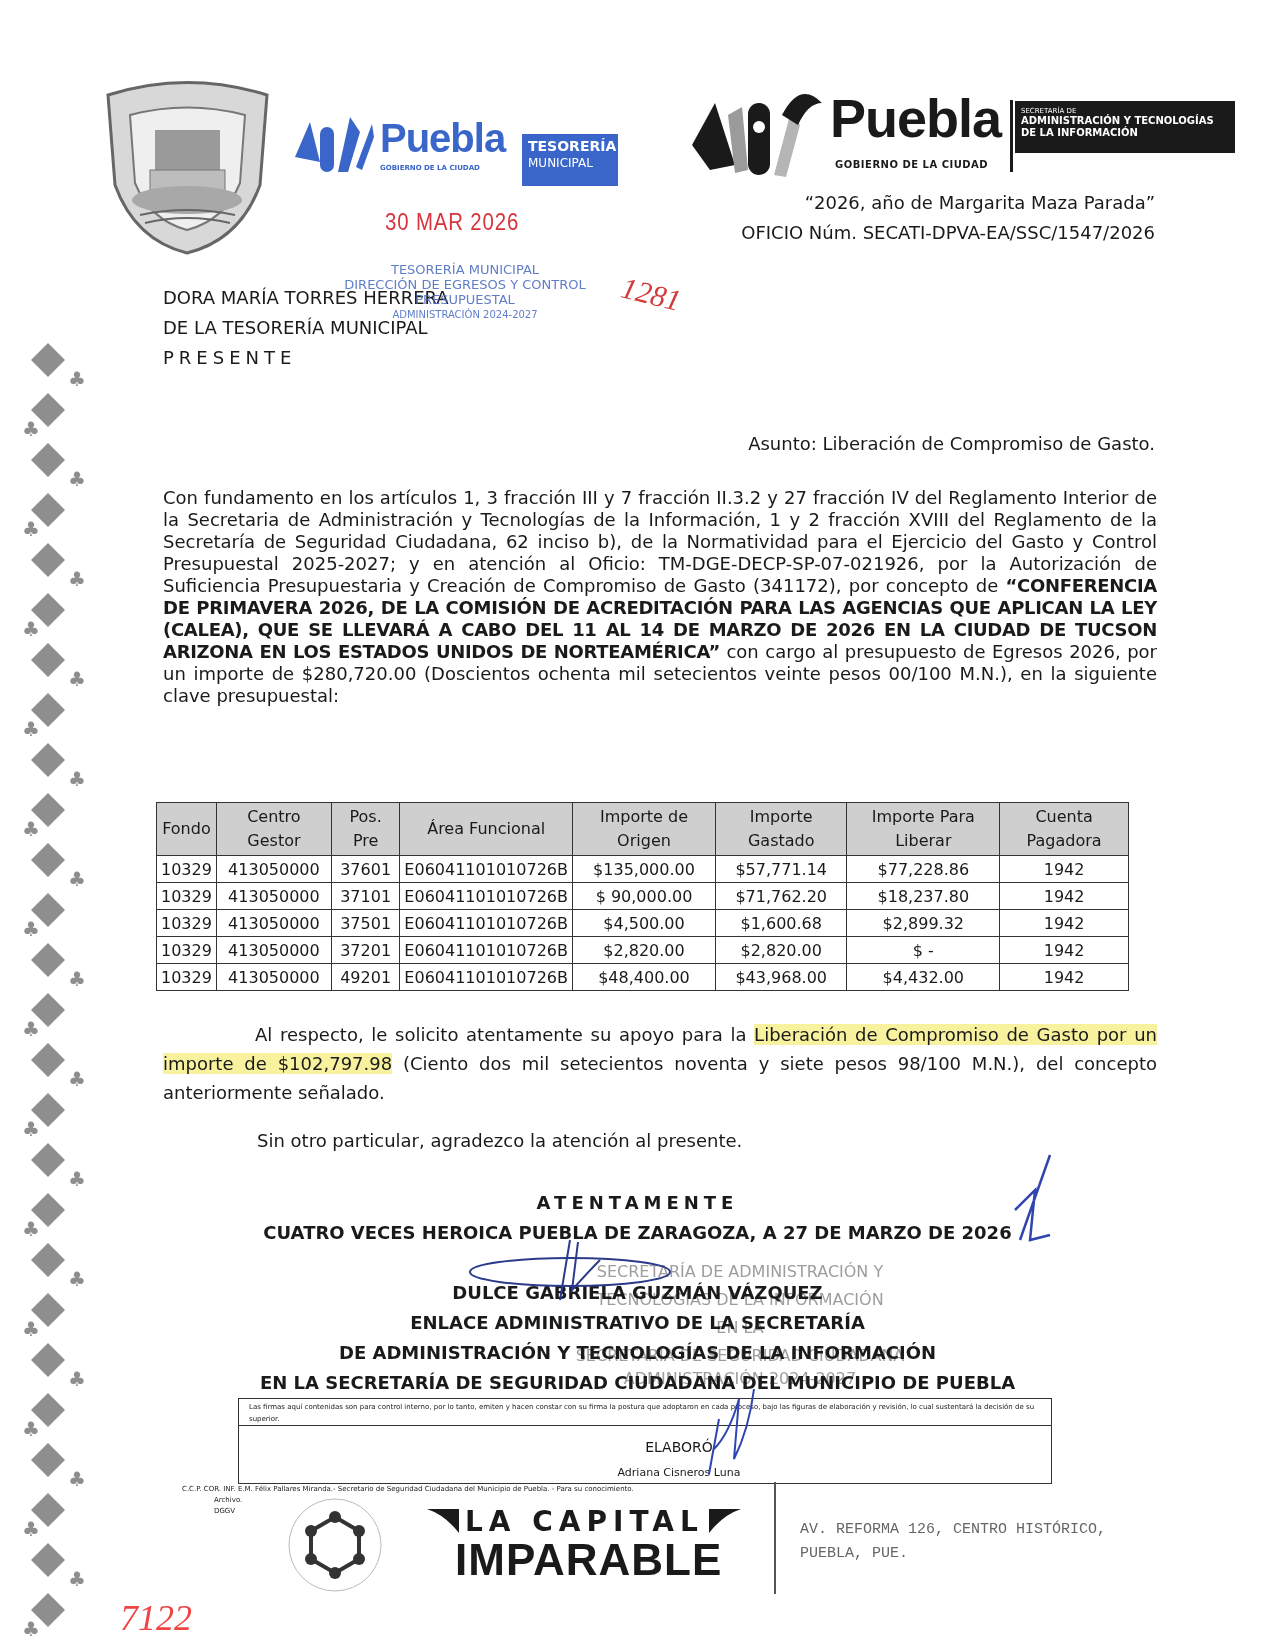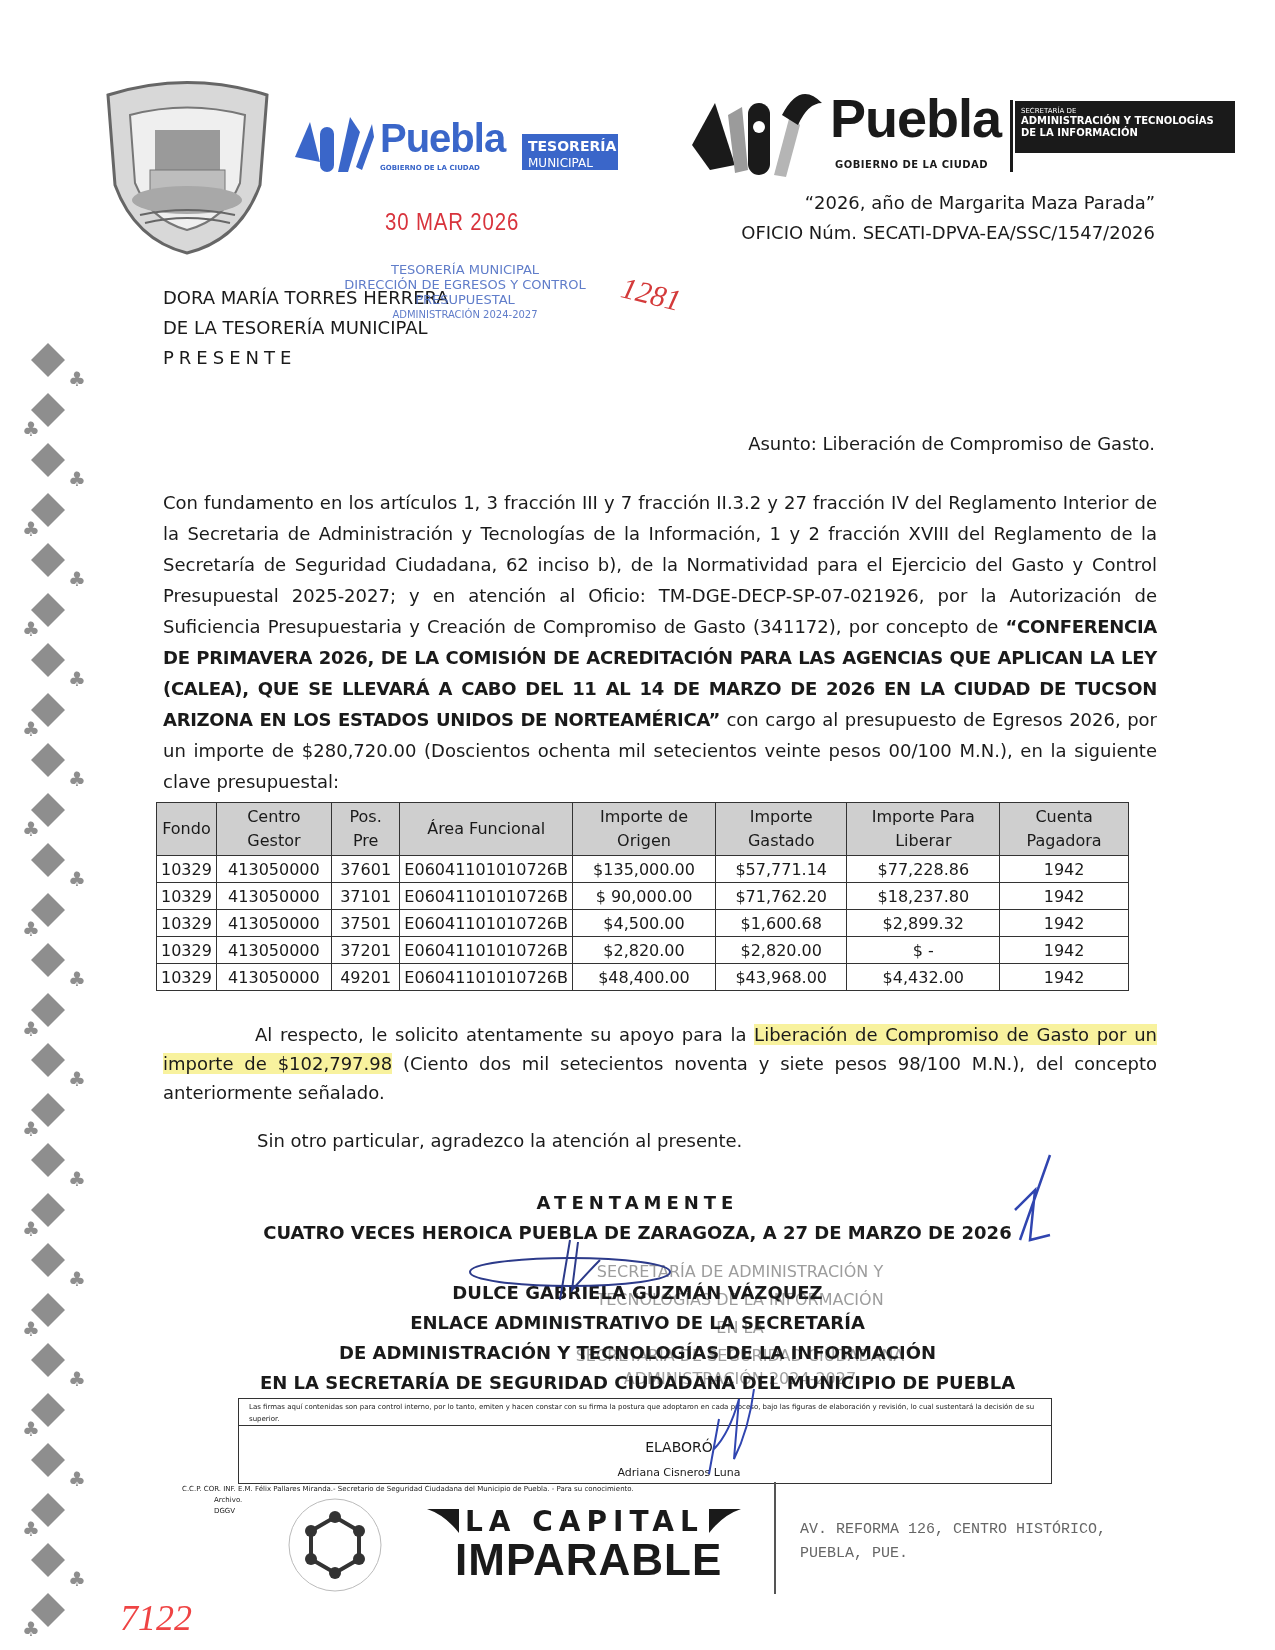--- a/index.html
+++ b/index.html
@@ -10,21 +10,21 @@
   
   .border-strip { left: 22px; top: 340px; width: 70px; height: 1310px; overflow: hidden; }
   .border-strip .motif { position: absolute; width: 24px; height: 24px; background: #8e8e8e; transform: rotate(45deg); }
   .border-strip .leaf { position: absolute; width: 16px; height: 18px; color: #8e8e8e; font-size: 20px; line-height: 18px; }
 
   
   .seal { left: 100px; top: 75px; width: 175px; height: 180px; }
   .treasury-logo { left: 290px; top: 112px; width: 330px; height: 70px; color: #2a56b5; }
   .treasury-logo .word { position: absolute; left: 90px; top: 4px; font-size: 40px; font-weight: bold; font-family: "Liberation Sans", sans-serif; color: #3a66c9; letter-spacing: -1px; }
   .treasury-logo .sub { position: absolute; left: 90px; top: 52px; font-size: 7px; font-weight: bold; color: #3a66c9; }
-  .treasury-logo .box { position: absolute; left: 232px; top: 22px; width: 96px; height: 36px; background: #3a66c9; color: #fff; }
+  .treasury-logo .box { position: absolute; left: 232px; top: 22px; width: 96px; height: 52px; background: #3a66c9; color: #fff; }
   .treasury-logo .box .t1 { position: absolute; left: 6px; top: 4px; font-size: 14px; font-weight: bold; }
   .treasury-logo .box .t2 { position: absolute; left: 6px; top: 22px; font-size: 12px; }
   .treasury-logo .emblem { position: absolute; left: 0; top: 0; width: 85px; height: 65px; }
 
   .date-stamp { left: 385px; top: 208px; color: #d8333c; font-size: 24px; font-family: "Liberation Sans", sans-serif; letter-spacing: 1px; transform: scaleX(0.85); transform-origin: left; }
 
   .gov-logo { left: 690px; top: 85px; width: 545px; height: 95px; }
   .gov-logo .word { position: absolute; left: 140px; top: 2px; font-size: 54px; font-weight: bold; font-family: "Liberation Sans", sans-serif; color: #1a1a1a; letter-spacing: -1px; }
   .gov-logo .sub { position: absolute; left: 145px; top: 74px; font-size: 10px; font-weight: bold; letter-spacing: 0.5px; }
   .gov-logo .sep { position: absolute; left: 320px; top: 15px; width: 3px; height: 72px; background: #1a1a1a; }
@@ -37,21 +37,21 @@
   .oficio { right: 120px; top: 222px; font-size: 18px; text-align: right; }
 
   .blue-stamp { left: 320px; top: 262px; width: 290px; color: #4f6fc4; font-size: 13px; text-align: center; line-height: 15px; opacity: 0.9; }
   .red-number { left: 622px; top: 270px; color: #d43a3a; font-size: 30px; font-family: "Liberation Serif", serif; font-style: italic; transform: rotate(14deg); transform-origin: left; }
 
   .addressee { left: 163px; top: 283px; font-size: 18px; line-height: 30px; }
   .addressee .present { letter-spacing: 5px; }
 
   .subject { right: 120px; top: 433px; font-size: 18px; }
 
-  .body-para { left: 163px; top: 487px; width: 994px; font-size: 18px; line-height: 31px; text-align: justify; }
+  .body-para { left: 163px; top: 487px; width: 994px; font-size: 18px; line-height: 22px; text-align: justify; }
   .body-para .b { font-weight: bold; letter-spacing: -0.3px; }
 
   table.budget { position: absolute; left: 156px; top: 802px; width: 973px; border-collapse: collapse; font-size: 16px; }
   table.budget th, table.budget td { border: 1.5px solid #333; text-align: center; padding: 0 4px; }
   table.budget th { background: #cfcfcf; font-weight: normal; height: 52px; line-height: 24px; }
   table.budget td { height: 26px; }
 
   .request { left: 163px; top: 1020px; width: 994px; font-size: 18px; line-height: 29px; text-align: justify; }
   .request .indent { display: inline-block; width: 92px; }
   .hl { background: #f8f29e; }

